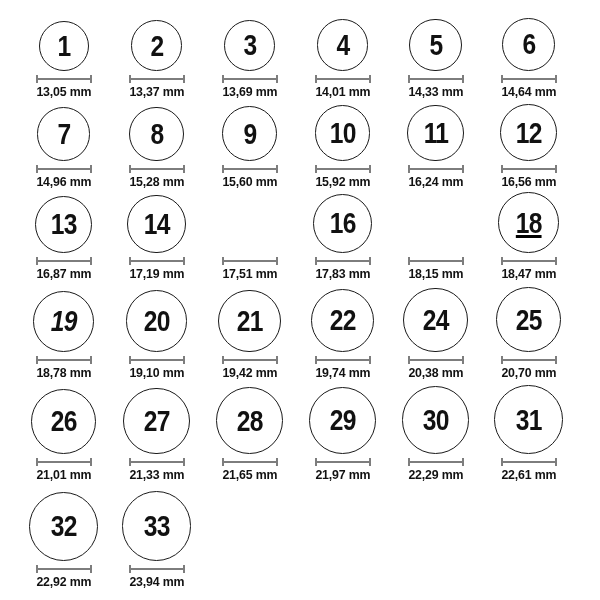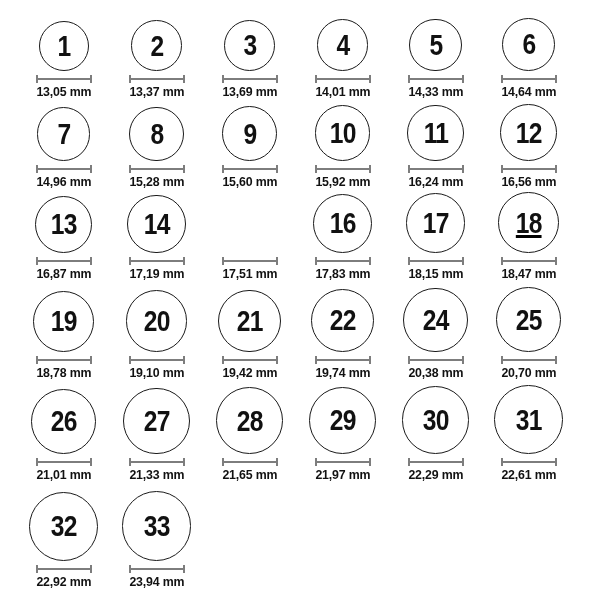--- a/index.html
+++ b/index.html
@@ -260,23 +260,20 @@
     </div>
     <div class="dim">
       <span class="tick"></span>
       <span class="rule"></span>
       <span class="tick"></span>
     </div>
     <div class="label">17,83 mm</div>
   </div>
 
   <div class="cell">
-    <div class="circle" style="width: 59.92px; height: 59.92px;">
-      <span class="num">17</span>
-    </div>
     <div class="dim">
       <span class="tick"></span>
       <span class="rule"></span>
       <span class="tick"></span>
     </div>
     <div class="label">18,15 mm</div>
   </div>
 
   <div class="cell">
     <div class="circle" style="width: 60.54px; height: 60.54px; text-decoration: underline;">
@@ -284,21 +281,21 @@
     </div>
     <div class="dim">
       <span class="tick"></span>
       <span class="rule"></span>
       <span class="tick"></span>
     </div>
     <div class="label">18,47 mm</div>
   </div>
 
   <div class="cell">
-    <div class="circle" style="width: 61.16px; height: 61.16px;">
+    <div class="circle" style="width: 61.16px; height: 61.16px; font-style: italic;">
       <span class="num">19</span>
     </div>
     <div class="dim">
       <span class="tick"></span>
       <span class="rule"></span>
       <span class="tick"></span>
     </div>
     <div class="label">18,78 mm</div>
   </div>
 

